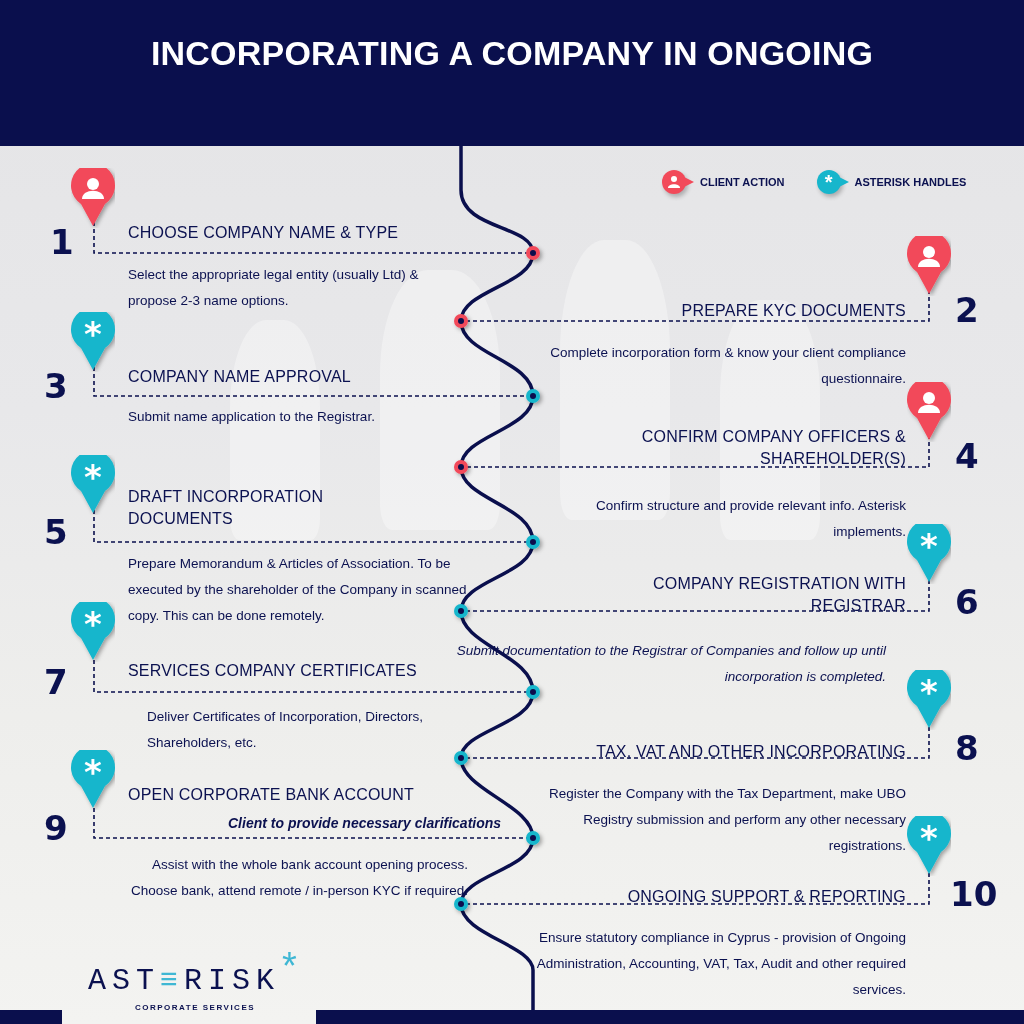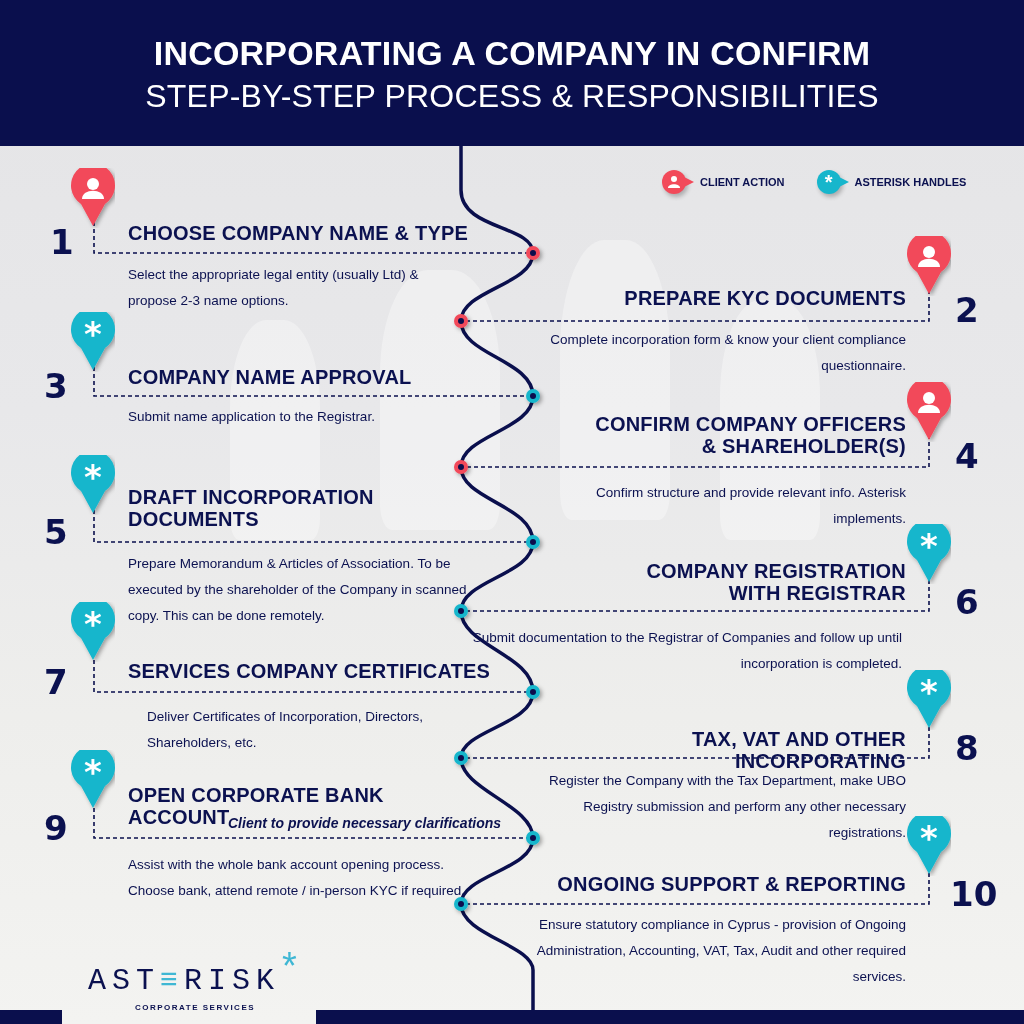--- a/index.html
+++ b/index.html
@@ -12,41 +12,40 @@
   .bg-shape{position:absolute;border-radius:40% 40% 10% 10%;background:rgba(255,255,255,0.35);}
   svg.road{position:absolute;left:0;top:0;}
   .legend{position:absolute;top:170px;left:655px;display:flex;align-items:center;gap:10px;font-size:11px;font-weight:bold;color:#0b1150;padding-left:7px;}
   .legend .item{display:flex;align-items:center;gap:8px;margin-right:22px;}
   .lg-pin{width:24px;height:24px;border-radius:50%;position:relative;display:flex;align-items:center;justify-content:center;color:#fff;font-weight:bold;font-size:20px;box-shadow:2px 3px 4px rgba(0,0,0,0.25);}
   .lg-pin:after{content:"";position:absolute;right:-8px;top:7px;border-left:10px solid;border-top:5px solid transparent;border-bottom:5px solid transparent;border-left-color:inherit;}
   .lg-pin.red{background:#f24a5a;border-color:#f24a5a;}
   .lg-pin.teal{background:#17b6cc;border-color:#17b6cc;}
   .pin{position:absolute;width:44px;height:60px;}
   .step-num{position:absolute;font-family:"DejaVu Sans",sans-serif;font-weight:bold;font-size:34px;color:#0b1150;}
-  .step-title{position:absolute;font-size:20px;font-weight:bold;color:#0b1150;line-height:22px;letter-spacing:0.2px;}
+  .step-title{position:absolute;font-size:16px;font-weight:normal;color:#0b1150;line-height:22px;letter-spacing:0.2px;}
   .step-desc{position:absolute;font-size:13.5px;color:#0b1150;line-height:26px;}
-  .right{text-align:right;}
+  .right{text-align:right;margin-top:13px;}
   .note{font-size:14px;font-style:italic;font-weight:bold;letter-spacing:0;}
   .footer-bar-l{position:absolute;left:0;top:1010px;width:62px;height:14px;background:#0a0f4d;}
   .footer-bar-r{position:absolute;left:316px;top:1010px;width:708px;height:14px;background:#0a0f4d;}
   .logo{position:absolute;left:88px;top:964px;font-size:30px;letter-spacing:6px;color:#0b1150;font-weight:normal;font-family:Liberation Mono, monospace;}
   .logo .star{position:absolute;left:190px;top:-16px;font-size:38px;color:#3fb7d4;letter-spacing:0;}
   .logo-sub{position:absolute;left:135px;top:1003px;font-size:8px;letter-spacing:1.5px;font-weight:bold;color:#0b1150;}
 </style>
 </head>
 <body>
 
 <div class="bg-shape" style="left:380px;top:270px;width:120px;height:260px;"></div>
 <div class="bg-shape" style="left:560px;top:240px;width:110px;height:280px;"></div>
 <div class="bg-shape" style="left:230px;top:320px;width:90px;height:220px;"></div>
 <div class="bg-shape" style="left:720px;top:300px;width:100px;height:240px;"></div>
 
 <div class="header">
-  <div class="t1">INCORPORATING A COMPANY IN CONFIRM</div>
-  <div class="t2">STEP-BY-STEP PROCESS &amp; RESPONSIBILITIES</div>
+  <div class="t1">INCORPORATING A COMPANY IN ONGOING</div>
 </div>
 
 <svg class="road" width="1024" height="1024" viewBox="0 0 1024 1024">
   <defs>
     <filter id="sh" x="-50%" y="-50%" width="200%" height="200%">
         <feDropShadow dx="2" dy="2" stdDeviation="2" flood-opacity="0.35"></feDropShadow>
       </filter>
   </defs>
   <path d="M461 146 L461 190 C461 230 533 225 533 253 C533 285 461 290 461 321 C461 355 533 360 533 396 C533 430 461 435 461 467 C461 500 533 505 533 542 C533 575 461 580 461 611 C461 645 533 655 533 692 C533 725 461 730 461 758 C461 790 533 805 533 838 C533 870 461 875 461 904 C461 935 533 945 533 970 L533 1024" fill="none" stroke="#0a0f4d" stroke-width="3.5"></path>
 
@@ -158,21 +157,21 @@
 <div class="step-desc" style="left:128px;top:551px;width:370px;">Prepare Memorandum &amp; Articles of Association. To be executed by the shareholder of the Company in scanned copy. This can be done remotely.</div>
 
 <svg class="pin" style="left:907px;top:524px;" viewBox="0 0 44 60">
   <g filter="url(#sh)">
       <path d="M22 58 L10 36 A22 22 0 1 1 34 36 Z" fill="#17b6cc"></path>
     </g>
   <text x="22" y="34" text-anchor="middle" font-size="34" font-weight="bold" fill="#fff" font-family="DejaVu Sans, sans-serif">*</text>
 </svg>
 <div class="step-num" style="left:955px;top:582px;">6</div>
 <div class="step-title right" style="left:620px;top:560px;width:286px;">COMPANY REGISTRATION WITH REGISTRAR</div>
-<div class="step-desc right" style="left:472px;top:625px;width:430px;">Submit documentation to the Registrar of Companies and follow up until incorporation is completed.</div>
+<div class="step-desc right" style="left:456px;top:625px;width:430px;font-style:italic;">Submit documentation to the Registrar of Companies and follow up until incorporation is completed.</div>
 
 <svg class="pin" style="left:71px;top:602px;" viewBox="0 0 44 60">
   <g filter="url(#sh)">
       <path d="M22 58 L10 36 A22 22 0 1 1 34 36 Z" fill="#17b6cc"></path>
     </g>
   <text x="22" y="34" text-anchor="middle" font-size="34" font-weight="bold" fill="#fff" font-family="DejaVu Sans, sans-serif">*</text>
 </svg>
 <div class="step-num" style="left:44px;top:662px;">7</div>
 <div class="step-title" style="left:128px;top:660px;">SERVICES COMPANY CERTIFICATES</div>
 <div class="step-desc" style="left:128px;top:704px;width:320px;margin-left:19px;">Deliver Certificates of Incorporation, Directors, Shareholders, etc.</div>
@@ -191,21 +190,21 @@
   <g filter="url(#sh)">
       <path d="M22 58 L10 36 A22 22 0 1 1 34 36 Z" fill="#17b6cc"></path>
     </g>
   <text x="22" y="34" text-anchor="middle" font-size="34" font-weight="bold" fill="#fff" font-family="DejaVu Sans, sans-serif">*</text>
 </svg>
 <div class="step-num" style="left:44px;top:808px;">9</div>
 <div class="step-title" style="left:128px;top:784px;width:360px;">
   <div style="width:250px;display:inline;">OPEN CORPORATE BANK ACCOUNT</div>
 </div>
 <div class="step-title note" style="left:228px;top:812px;">Client to provide necessary clarifications</div>
-<div class="step-desc" style="left:128px;top:852px;width:340px;">Assist with the whole bank account opening process. Choose bank, attend remote / in-person KYC if required.</div>
+<div class="step-desc" style="left:128px;top:852px;width:340px;text-align:right;">Assist with the whole bank account opening process. Choose bank, attend remote / in-person KYC if required.</div>
 
 <svg class="pin" style="left:907px;top:816px;" viewBox="0 0 44 60">
   <g filter="url(#sh)">
       <path d="M22 58 L10 36 A22 22 0 1 1 34 36 Z" fill="#17b6cc"></path>
     </g>
   <text x="22" y="34" text-anchor="middle" font-size="34" font-weight="bold" fill="#fff" font-family="DejaVu Sans, sans-serif">*</text>
 </svg>
 <div class="step-num" style="left:950px;top:874px;text-align:right;">10</div>
 <div class="step-title right" style="left:540px;top:873px;width:366px;">ONGOING SUPPORT &amp; REPORTING</div>
 <div class="step-desc right" style="left:486px;top:912px;width:420px;">Ensure statutory compliance in Cyprus - provision of Ongoing Administration, Accounting, VAT, Tax, Audit and other required services.</div>

